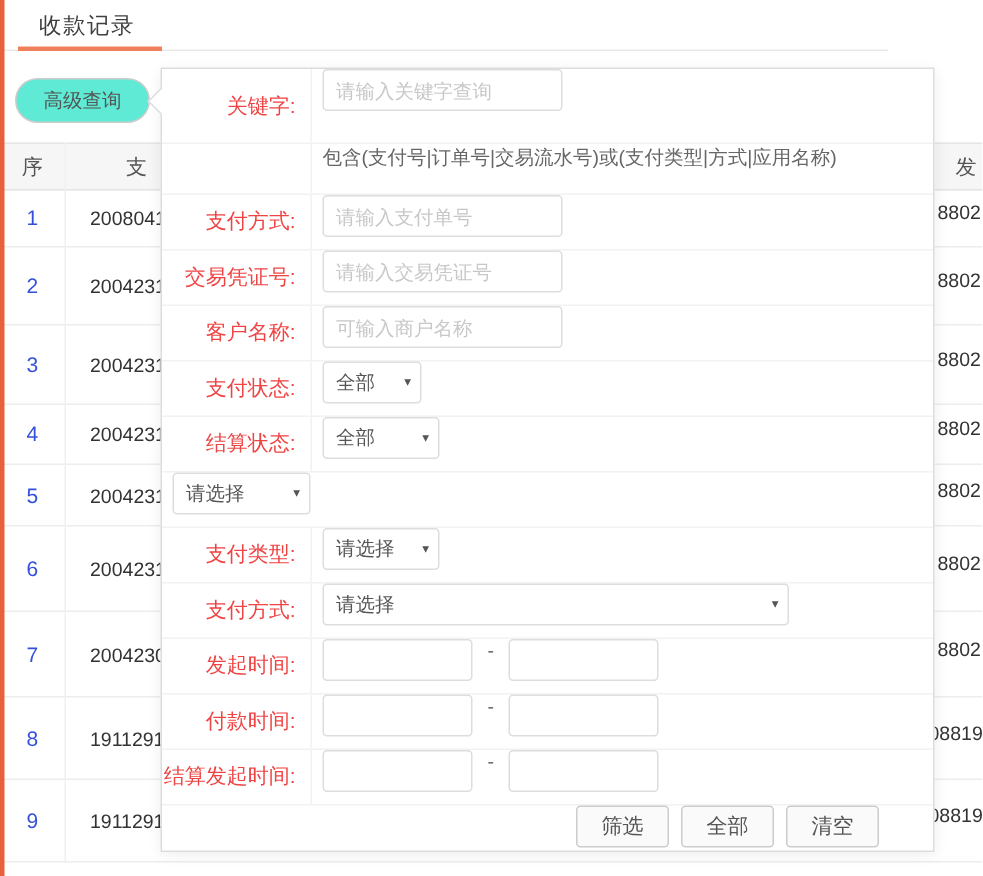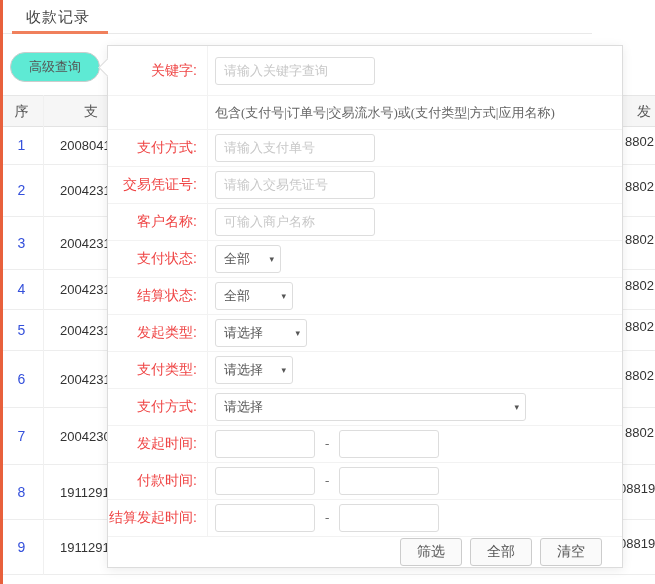--- a/index.html
+++ b/index.html
@@ -34,25 +34,25 @@
   .trow .lv { position:absolute; left:60px; font-size:13px; color:#333; white-space:nowrap; }
   .trow .rv { position:absolute; font-size:13px; color:#333; white-space:nowrap; }
   #col-line { position:absolute; left:43px; top:0; width:1px; background:#f0f0f0; }
 
   
   #panel { position:absolute; left:107px; top:45px; width:516px; height:523px; background:#fff;
     border:1px solid #dcdcdc; box-shadow:0 2px 10px rgba(0,0,0,0.08); z-index:10; display:flex; flex-direction:column; }
   #panel::before { content:""; position:absolute; left:-7px; top:15px; width:12px; height:12px; background:#fff;
     border-left:1px solid #dcdcdc; border-bottom:1px solid #dcdcdc; transform:rotate(45deg); }
   .frow { display:flex; align-items:stretch; border-bottom:1px solid #f2f2f2; }
-  .frow:last-child { border-bottom:none;gap:16px; }
+  .frow:last-child { border-bottom:none; }
   .flabel { width:100px; display:flex; align-items:center; justify-content:flex-end; padding-right:10px;
     border-right:1px solid #f2f2f2; font-size:14px; color:#ef4444; white-space:nowrap; }
   .flabel.noline { border-right:none; }
-  .fctrl { flex:1; display:flex; align-items:center; padding-left:7px; font-size:13px; color:#666;font-family:Liberation Serif, serif; }
+  .fctrl { flex:1; display:flex; align-items:flex-start; padding-left:7px; font-size:13px; color:#666; }
   .tinput { height:28px; border:1px solid #ddd; border-radius:3px; padding:0 8px; font-size:13px; color:#555;
     outline:none; font-family:inherit; background:#fff; }
   .tinput::placeholder { color:#c8c8c8; }
   .sel { position:relative; height:28px; border:1px solid #ddd; border-radius:3px; background:#fff;
     display:flex; align-items:center; padding:0 20px 0 8px; font-size:13px; color:#555; cursor:pointer; }
   .sel .arrow { position:absolute; right:6px; top:50%; transform:translateY(-50%); font-size:9px; color:#555; }
   .dash { margin:0 10px; color:#666; }
   .fbtn { height:28px; padding:0 16px; border:1px solid #ccc; border-radius:3px; background:#fafafa;
     font-size:14px; color:#555; cursor:pointer; font-family:inherit; }
   .fbtn + .fbtn { margin-left:8px; }
@@ -178,21 +178,20 @@
       <div class="flabel">结算状态:</div>
       <div class="fctrl">
         <div class="sel" style="width:78px">
           <span>全部</span>
           <span class="arrow">▾</span>
         </div>
       </div>
     </div>
 
     <div class="frow" style="height:37px">
-      <div class="flabel">发起类型:</div>
       <div class="fctrl">
         <div class="sel" style="width:92px">
           <span>请选择</span>
           <span class="arrow">▾</span>
         </div>
       </div>
     </div>
 
     <div class="frow" style="height:37px">
       <div class="flabel">支付类型:</div>

